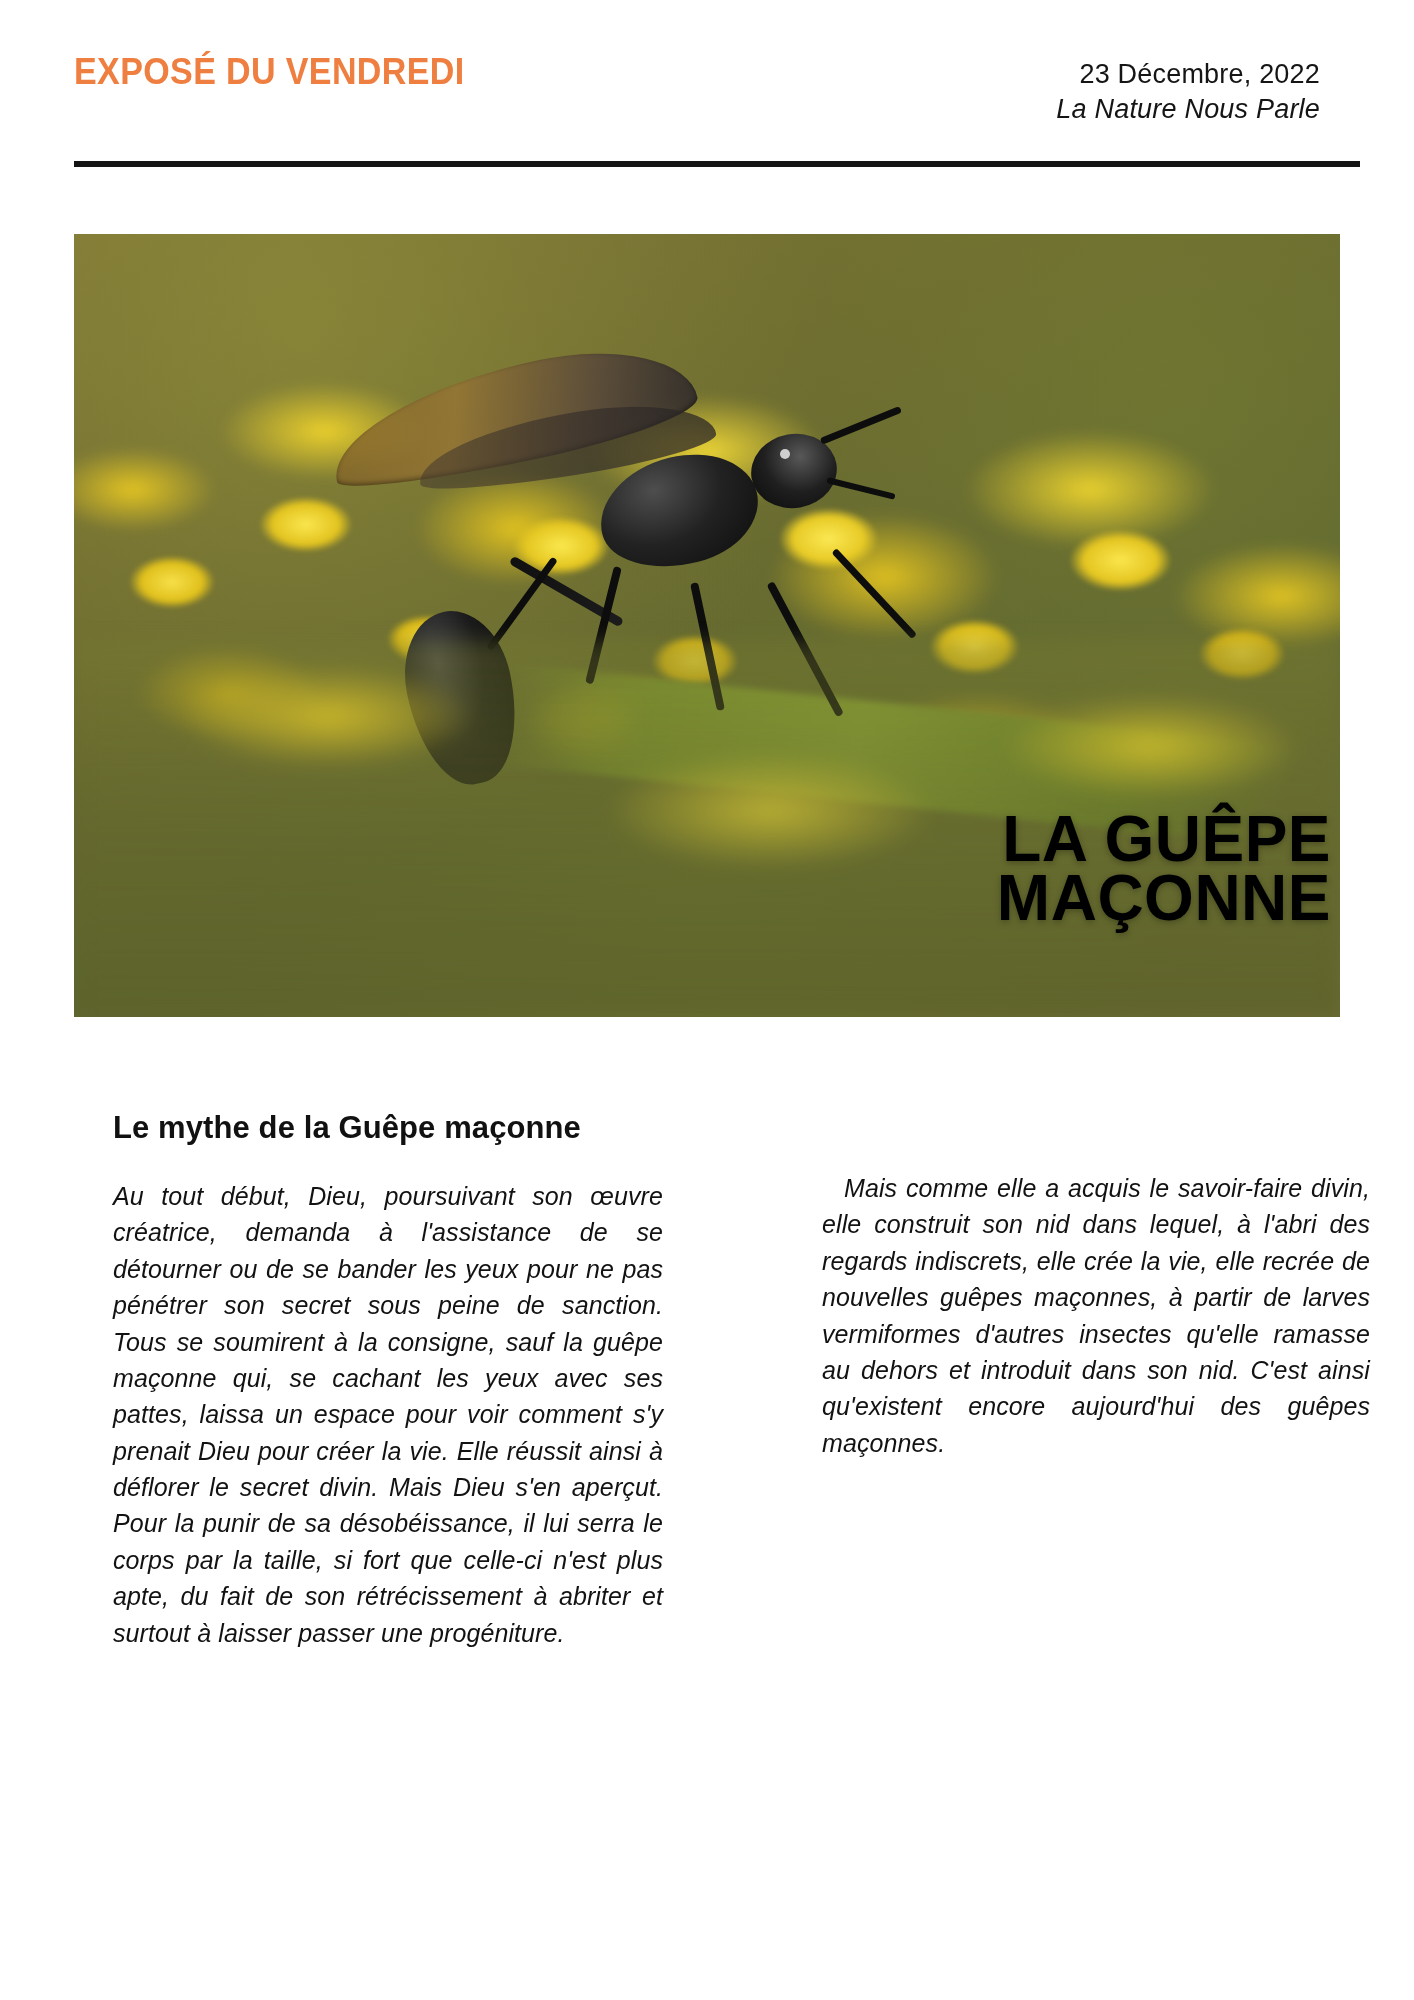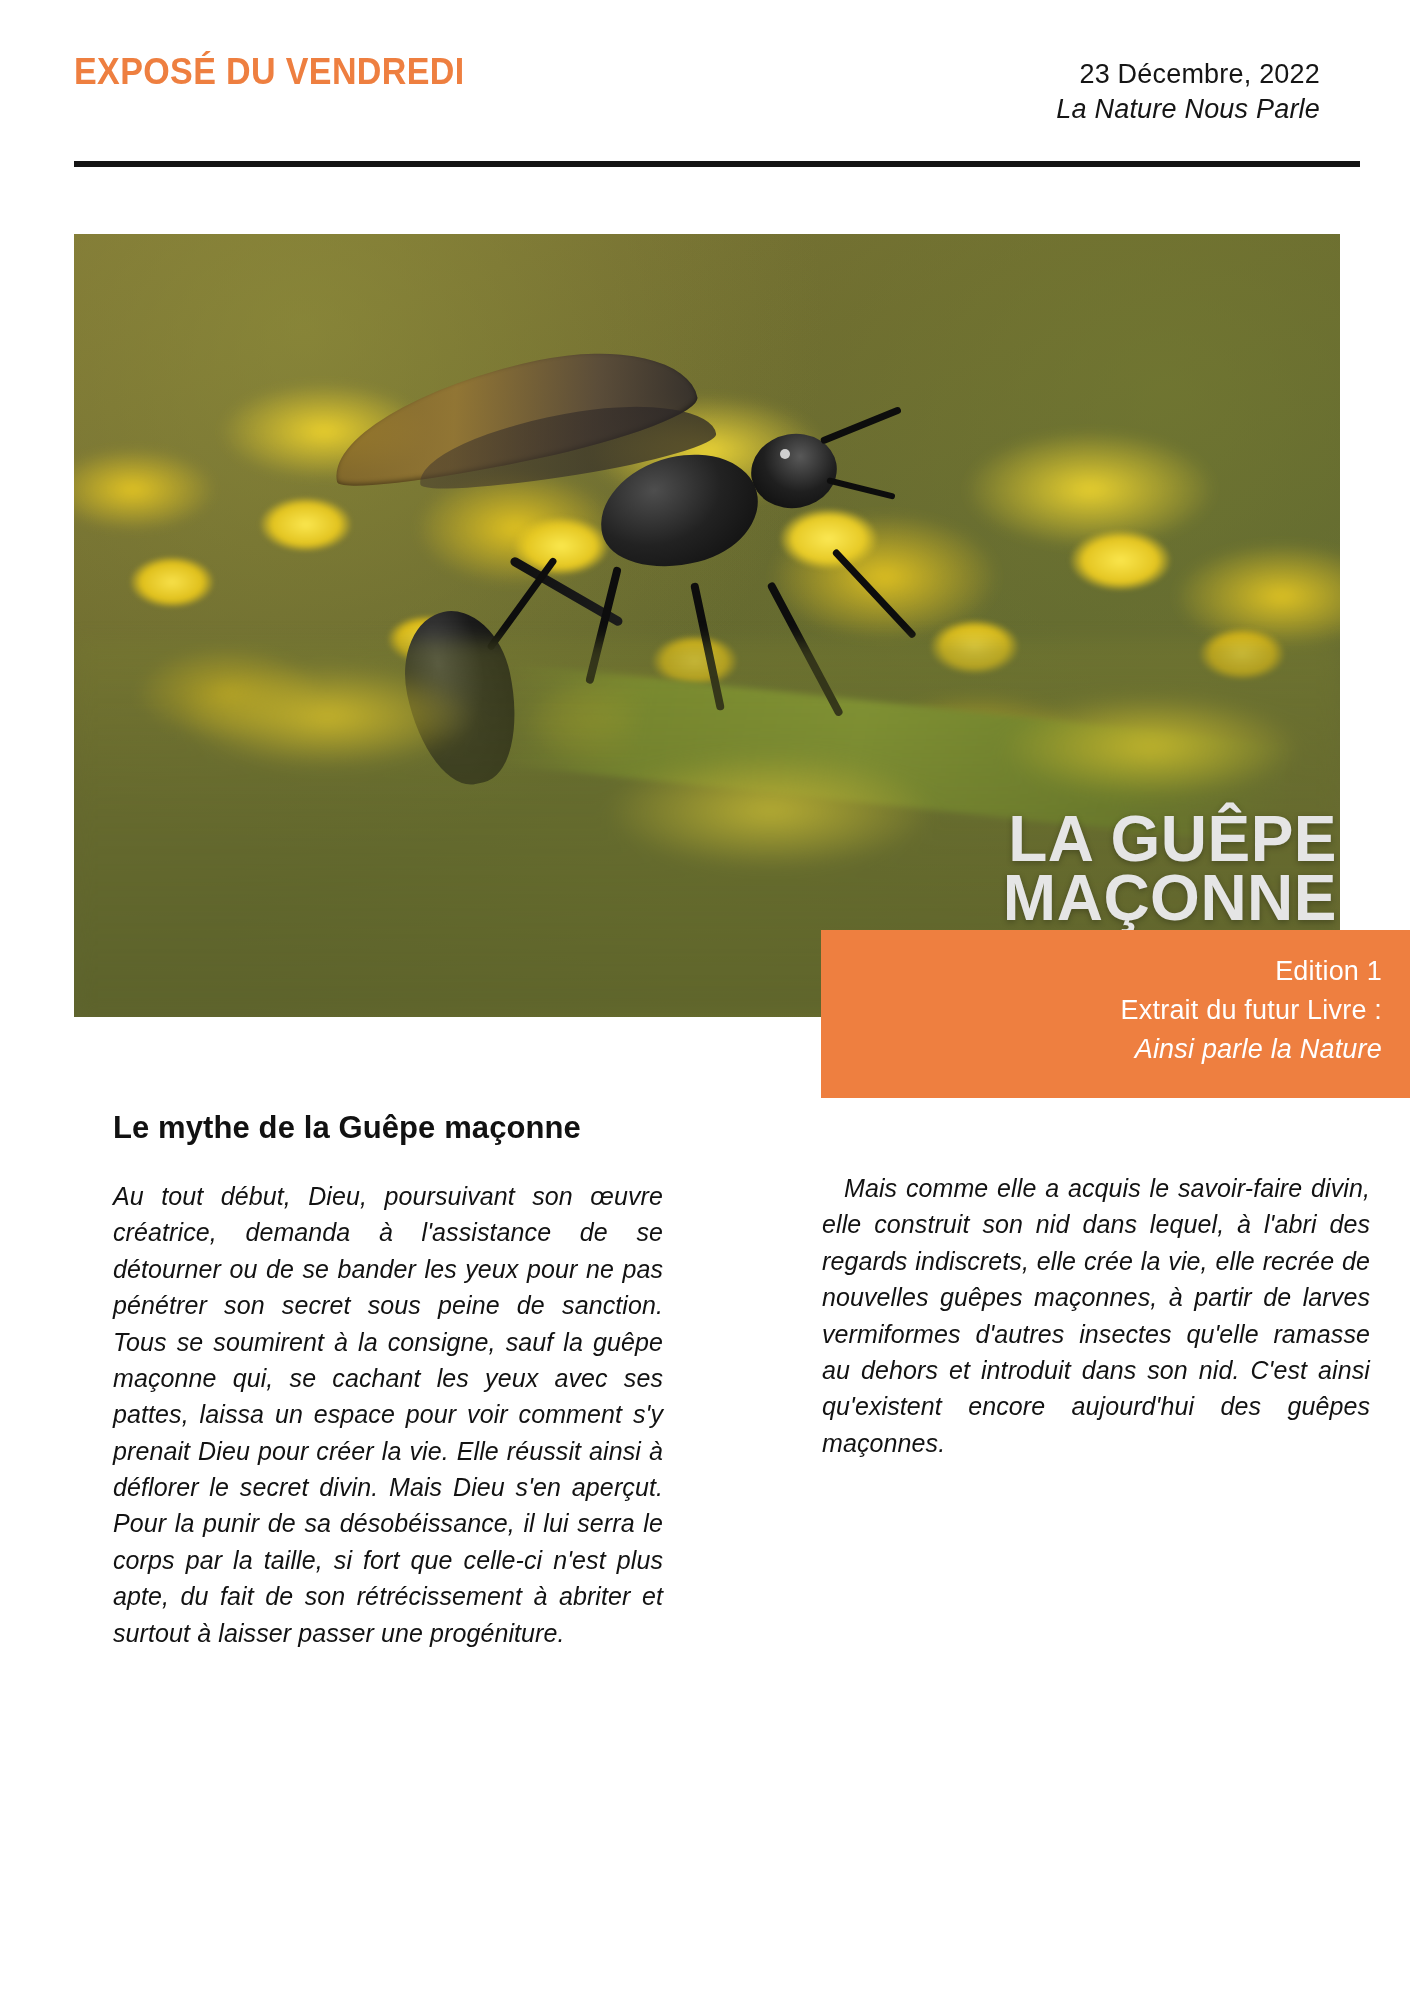--- a/index.html
+++ b/index.html
@@ -263,22 +263,22 @@
     transform-origin: left center;
   }
 
   
   .hero-title-block {
     position: absolute;
     right: 1px;
     bottom: 88px;
     width: 580px;
     text-align: right;
-    color: #e5e5e5;
-    padding-right: 2px;
+    color: #000000;
+    padding-right: 8px;
   }
 
   .hero-title {
     font-size: 64px;
     font-weight: bold;
     line-height: 0.93;
     letter-spacing: 0.5px;
     text-transform: uppercase;
     text-shadow: 0 2px 6px rgba(0,0,0,0.28);
   }
@@ -389,25 +389,20 @@
         <div class="antenna" style="left:59%; top:26%; width:86px; height:7px; transform:rotate(-22deg);"></div>
         <div class="antenna" style="left:59.5%; top:31%; width:70px; height:6px; transform:rotate(14deg);"></div>
       </div>
     </div>
 
     <div class="hero-title-block">
       <div class="hero-title">LA GUÊPE MAÇONNE</div>
     </div>
   </div>
 
-  <div class="edition-box">
-    <div class="edition-line">Edition 1</div>
-    <div class="edition-line">Extrait du futur Livre :</div>
-    <div class="edition-line italic">Ainsi parle la Nature</div>
-  </div>
 
   <div class="col-left">
     <div class="section-heading">Le mythe de la Guêpe maçonne</div>
     <div class="body-text">
       <p>Au tout début, Dieu, poursuivant son œuvre créatrice, demanda à l'assistance de se détourner ou de se bander les yeux pour ne pas pénétrer son secret sous peine de sanction. Tous se soumirent à la consigne, sauf la guêpe maçonne qui, se cachant les yeux avec ses pattes, laissa un espace pour voir comment s'y prenait Dieu pour créer la vie. Elle réussit ainsi à déflorer le secret divin. Mais Dieu s'en aperçut. Pour la punir de sa désobéissance, il lui serra le corps par la taille, si fort que celle-ci n'est plus apte, du fait de son rétrécissement à abriter et surtout à laisser passer une progéniture.</p>
     </div>
   </div>
 
   <div class="col-right">
     <div class="body-text">

